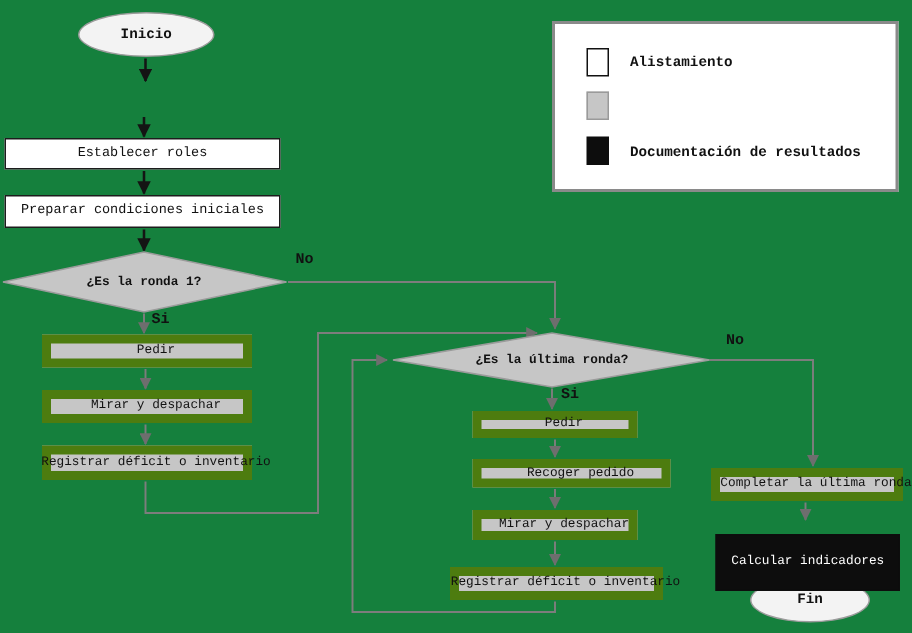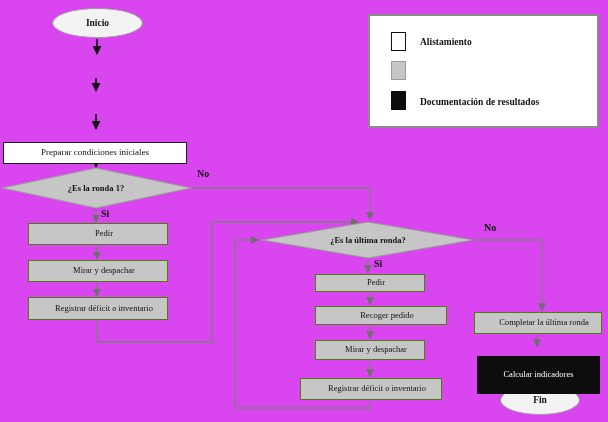--- a/index.html
+++ b/index.html
@@ -1,34 +1,34 @@
 <!DOCTYPE html>
 <html><head>
 <meta charset="utf-8">
 <style>
   html,body{margin:0;padding:0;background:#fff;}
   #canvas{
     position:relative;
     width:608px;height:422px;
-    background:#d946ef;
-    font-family:Liberation Serif, serif;
+    background:#15803d;
+    font-family:Liberation Mono, monospace;
     color:#111;
     overflow:hidden;
   }
   #connectors{position:absolute;left:0;top:0;width:608px;height:422px;}
   .node{
     position:absolute;
     display:flex;align-items:center;justify-content:center;
     text-align:center;
     font-size:9px;line-height:1.1;
     box-sizing:border-box;
     white-space:nowrap;
   }
   .white-node{background:#ffffff;border:1.6px solid #1c1c1c;}
-  .gray-node{background:#c6c6c6;border:1px solid #4d7c0f;font-size:8.5px;padding-left:12px;}
+  .gray-node{background:#c6c6c6;border:6px solid #4d7c0f;font-size:8.5px;padding-left:12px;}
   .black-node{background:#0d0d0d;color:#ffffff;border:1px solid #0d0d0d;font-size:8.5px;}
   .oval{
     background:#f3f3f3;border:1.5px solid #9b9b9b;border-radius:50%;
     font-weight:bold;font-size:9.5px;
   }
   .dlabel{
     position:absolute;text-align:center;
     font-size:8.5px;font-weight:600;
   }
   .edge-label{
@@ -90,21 +90,22 @@
 
     <g fill="#c6c6c6" stroke="#9b9b9b" stroke-width="1">
       <polygon points="2,188 96,168 191,188 96,208"></polygon>
       <polygon points="262,240 368,222 473,240 368,258"></polygon>
     </g>
   </svg>
 
   <div class="node oval" style="left:52px;top:8px;width:91px;height:30px;">Inicio</div>
   <div class="node oval" style="left:500px;top:385px;width:80px;height:30px;">Fin</div>
 
-  <div class="node white-node" style="left:3px;top:130px;width:184px;height:22px;margin-top:12px;">Preparar condiciones iniciales</div>
+  <div class="node white-node" style="left:3px;top:92px;width:184px;height:21px;">Establecer roles</div>
+  <div class="node white-node" style="left:3px;top:130px;width:184px;height:22px;">Preparar condiciones iniciales</div>
 
   <div class="dlabel" style="left:26px;top:183px;width:140px;">¿Es la ronda 1?</div>
   <div class="dlabel" style="left:298px;top:235px;width:140px;">¿Es la última ronda?</div>
 
   <div class="node gray-node" style="left:28px;top:223px;width:140px;height:22px;">Pedir</div>
   <div class="node gray-node" style="left:28px;top:260px;width:140px;height:22px;">Mirar y despachar</div>
   <div class="node gray-node" style="left:28px;top:297px;width:140px;height:23px;">Registrar déficit o inventario</div>
 
   <div class="node gray-node" style="left:315px;top:274px;width:110px;height:18px;">Pedir</div>
   <div class="node gray-node" style="left:315px;top:306px;width:132px;height:19px;">Recoger pedido</div>

